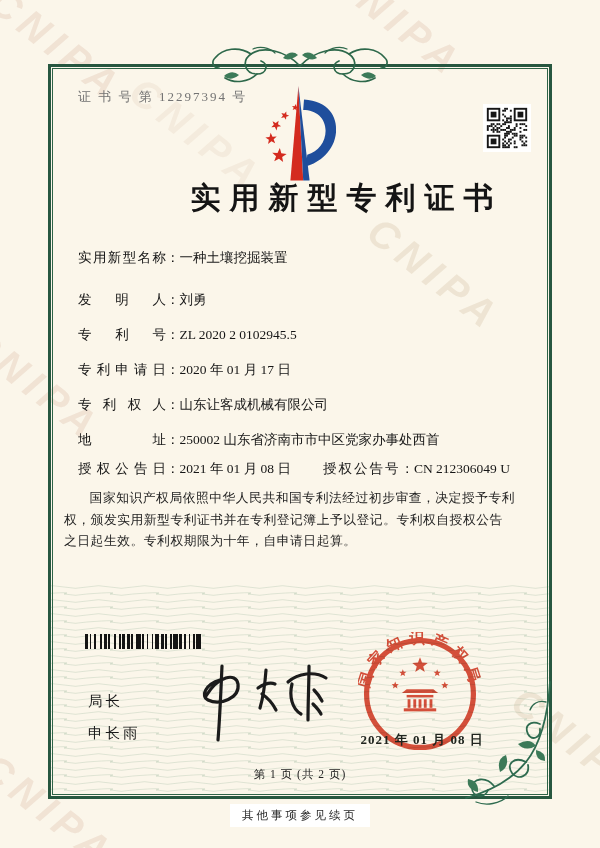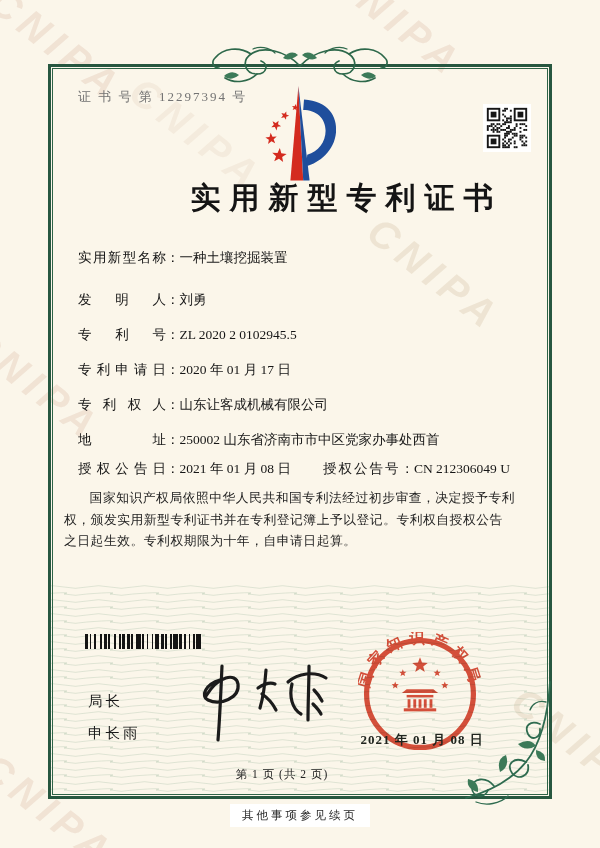--- a/index.html
+++ b/index.html
@@ -65,21 +65,21 @@
   #director-name{ top:724px; }
   #signature{ position:absolute; left:192px; top:658px; }
   
   #seal{ position:absolute; left:358px; top:632px; mix-blend-mode:multiply; opacity:0.93;}
   #seal-date{
     position:absolute; left:352px; top:731px; width:140px; text-align:center;
     font-size:13px; letter-spacing:1px; color:#20251f; font-weight:bold; z-index:5;
   }
   
   #page-info{
-    position:absolute; left:48px; top:767px; width:468px; text-align:center;
+    position:absolute; left:48px; top:767px; width:504px; text-align:center;
     font-size:11.5px; letter-spacing:1px; color:#222;
   }
   #footer-note{
     position:absolute; left:50%; top:804px; transform:translateX(-50%);
     background:#ffffff; padding:4px 12px; font-size:11.5px; letter-spacing:3px;
     color:#2a2a2a; white-space:nowrap;
   }
   #flourish-top{ position:absolute; left:205px; top:44px; }
   #flourish-corner{ position:absolute; left:448px; top:672px; }
   svg{ display:block; }

